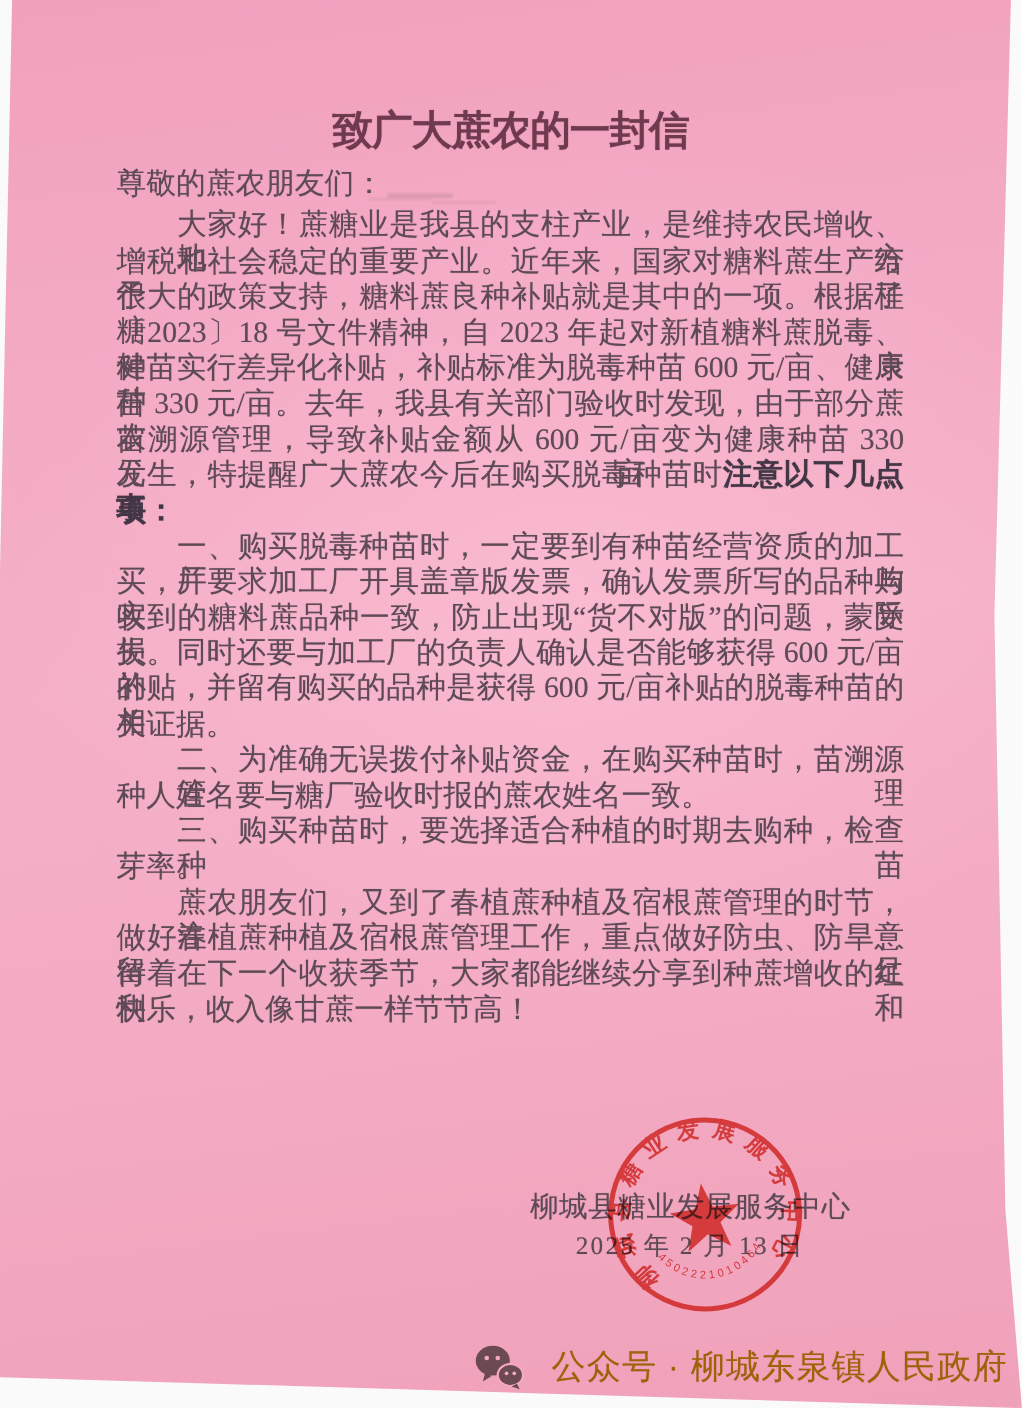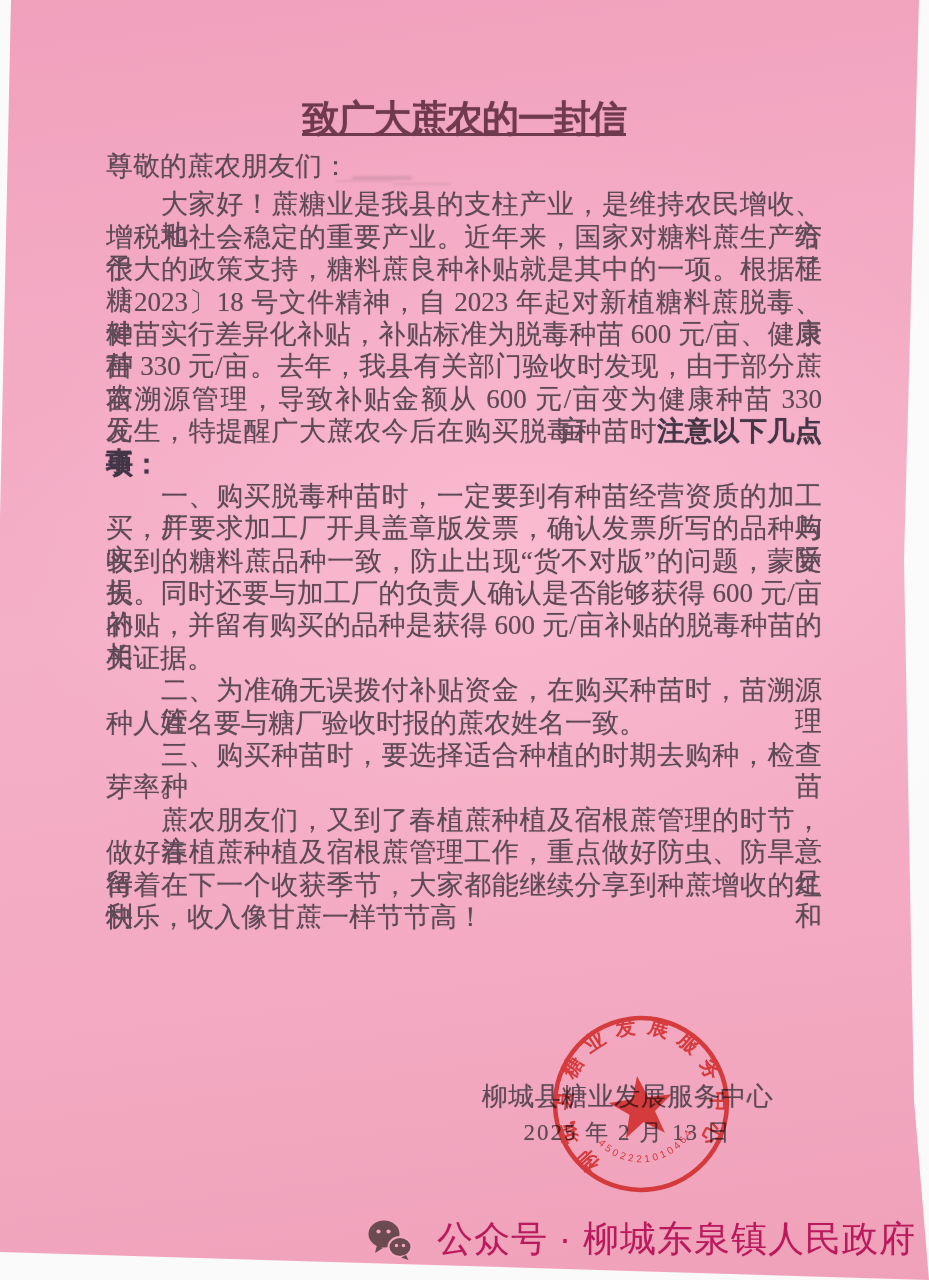--- a/index.html
+++ b/index.html
@@ -21,21 +21,20 @@
     background: radial-gradient(ellipse 600px 500px at 55% 42%, rgba(255,255,255,0.10), rgba(0,0,0,0.02) 85%);
     pointer-events: none;
   }
   
   .title {
     position: absolute; left: 106px; top: 94px; width: 716px;
     text-align: center;
     font-size: 37px; font-weight: bold; letter-spacing: -1px;
     color: #6f3a4e;
     text-shadow: 0 0 1px rgba(111,58,78,0.5);
-    text-decoration: underline;
   }
   .textcol {
     position: absolute; left: 106px; top: 150px; width: 716px;
     font-size: 27px; color: #5e4a56;
     text-shadow: 0 0 0.8px rgba(94,74,86,0.45);
   }
   .line {
     height: 32.4px; line-height: 31px;
     text-align: justify; text-align-last: justify;
     overflow: visible;
@@ -61,21 +60,21 @@
   
   .seal {
     position: absolute; left: 545px; top: 1008px; width: 192px; height: 192px;
     mix-blend-mode: multiply; opacity: 0.88;
     transform: rotate(-8deg);
   }
   
   .footer {
     position: absolute; right: 13px; bottom: 16px;
     display: flex; align-items: center; gap: 24px;
-    color: #be185d; font-size: 36px; letter-spacing: 1px;
+    color: #a16207; font-size: 31px; letter-spacing: 1px;
     font-family: "Liberation Sans", "DejaVu Sans", sans-serif;
     text-shadow: 0 0 1px rgba(142,118,127,0.4);
   }
   .wechat { width: 46px; height: 42px; flex: 0 0 auto; }
 </style>
 </head>
 <body>
 
 <div class="paper"></div>
 <div class="paper-sheen"></div>

